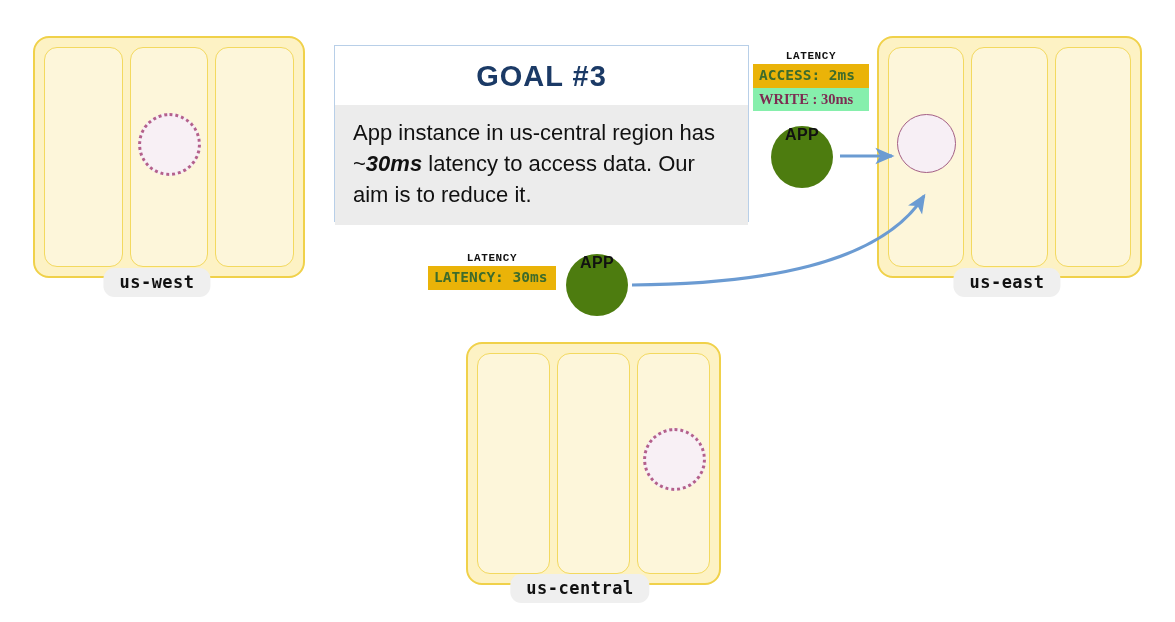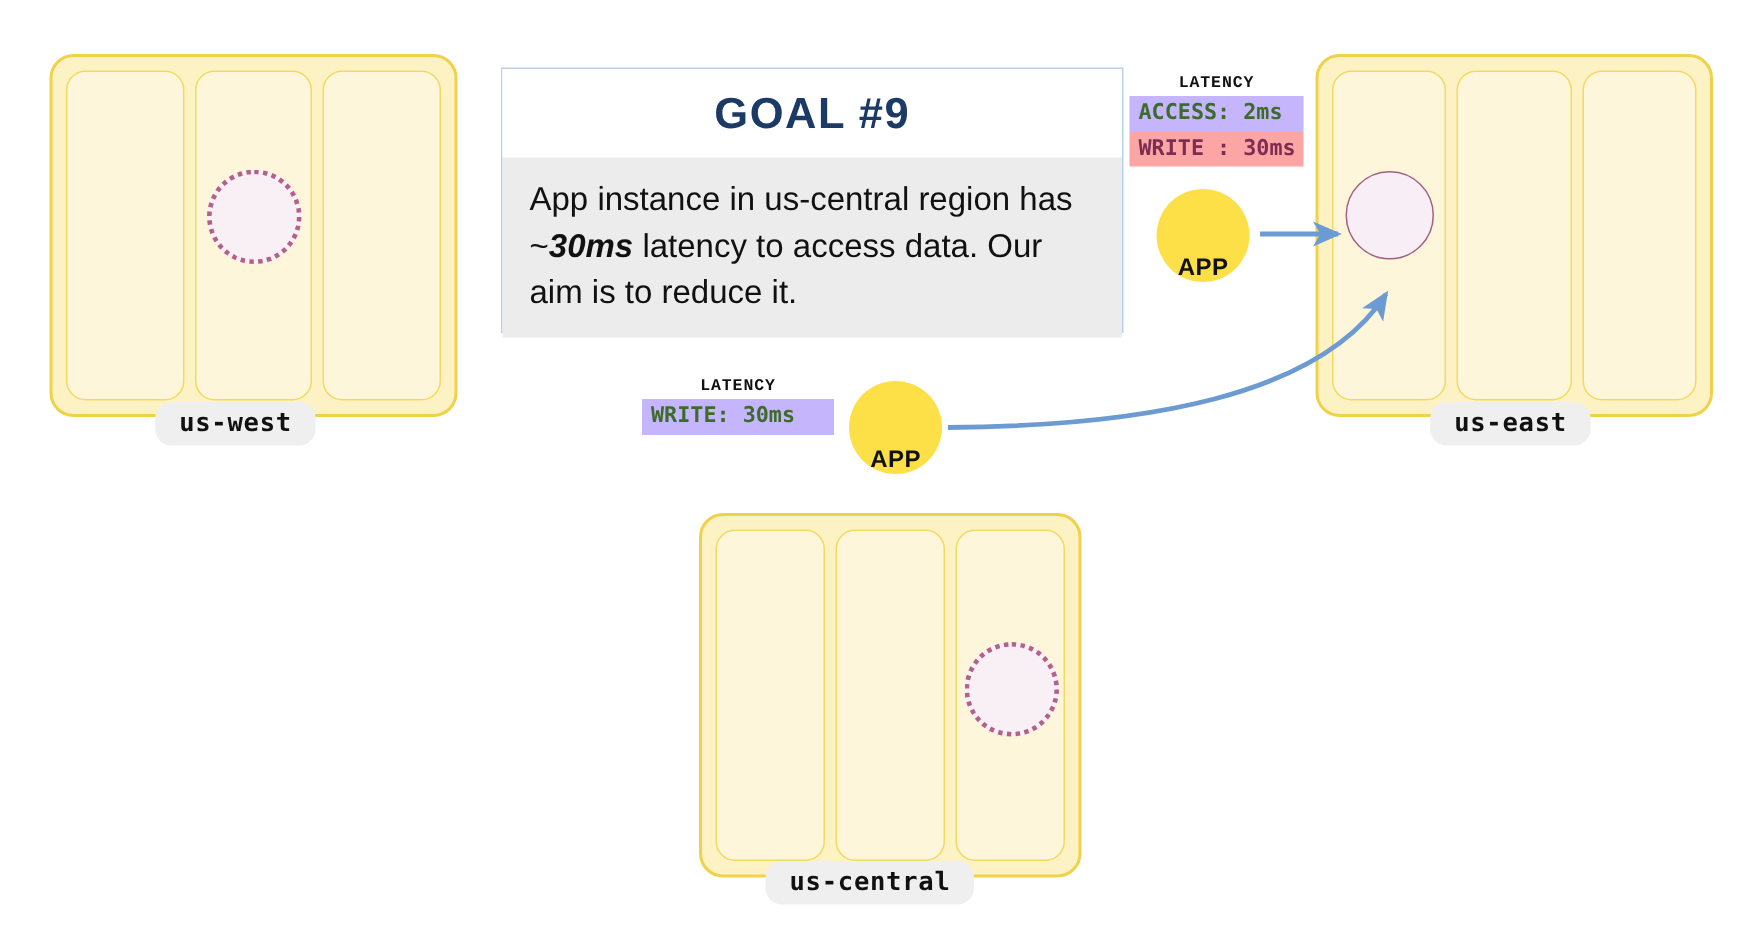--- a/index.html
+++ b/index.html
@@ -67,23 +67,23 @@
   }
   .replica.follower {
     border: 3px dotted #b4608c;
     background: #f8f0f5;
   }
 
   
   .app-node {
     position: absolute;
     border-radius: 50%;
-    background: #fde047;
+    background: #4d7c0f;
     display: flex;
-    align-items: flex-end;
+    align-items: flex-start;
     justify-content: center;
     color: #111111;
     font-family: "Liberation Sans", sans-serif;
     font-size: 16px;
     font-weight: bold;
     letter-spacing: 0.3px;
   }
 
   
   .latency-badge {
@@ -100,26 +100,27 @@
     margin-bottom: 2px;
   }
   .latency-row {
     font-size: 14.5px;
     font-weight: bold;
     padding: 2px 6px 3px 6px;
     white-space: pre;
     line-height: 1.28;
   }
   .latency-row.access {
-    background: #c4b5fd;
+    background: #eab308;
     color: #3d6b2b;
   }
   .latency-row.write {
-    background: #fca5a5;
+    background: #86efac;
     color: #7d2c52;
+    font-family: Liberation Serif, serif;
   }
 
   
   .goal-box {
     position: absolute;
     box-sizing: border-box;
     border: 1.5px solid #b8cfe8;
     background: #ffffff;
   }
   .goal-header {
@@ -206,23 +207,23 @@
   </div>
 
   <div class="latency-badge" style="left:753px; top:50px; width:116px;">
     <div class="latency-title">LATENCY</div>
     <div class="latency-row access">ACCESS: 2ms</div>
     <div class="latency-row write">WRITE : 30ms</div>
   </div>
 
   <div class="latency-badge" style="left:428px; top:252px; width:128px;">
     <div class="latency-title">LATENCY</div>
-    <div class="latency-row access">WRITE: 30ms</div>
+    <div class="latency-row access">LATENCY: 30ms</div>
   </div>
 
   <div class="goal-box" style="left:334px; top:45px; width:415px; height:177px;">
-    <div class="goal-header">GOAL  #9</div>
+    <div class="goal-header">GOAL  #3</div>
     <div class="goal-body">
       <span>App instance in us-central region has ~</span><b>30ms</b><span> latency to access data. Our aim is to reduce it.</span>
     </div>
   </div>
 
 </div>
 
 </body></html>

